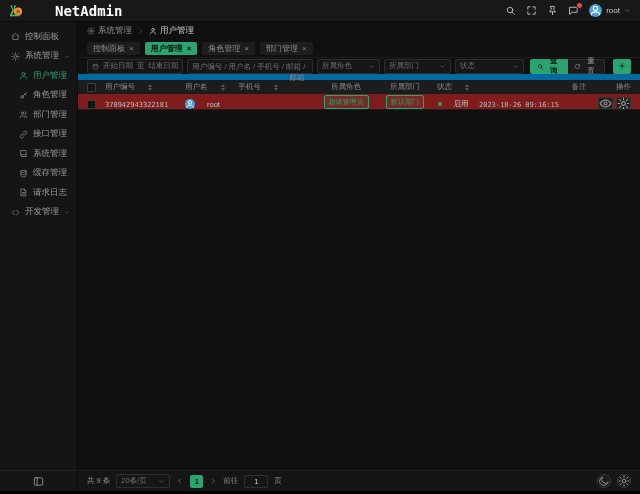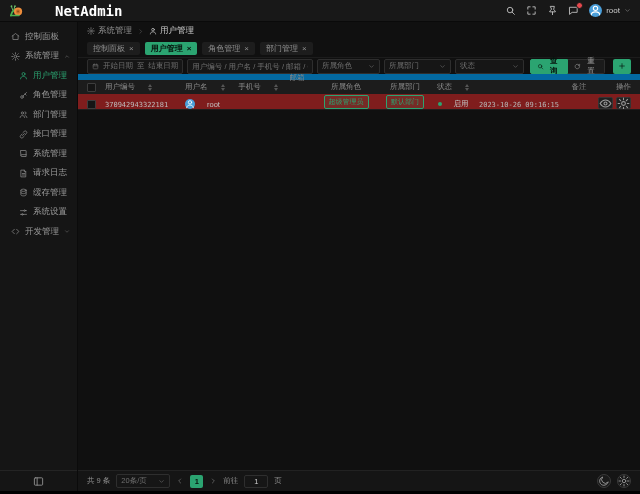--- a/index.html
+++ b/index.html
@@ -278,44 +278,34 @@
               <svg viewBox="0 0 24 24" fill="none" stroke="currentColor" stroke-width="2" stroke-linecap="round" stroke-linejoin="round" style="width:100%;height:100%">
                 <path d="M5 4h13a1 1 0 0 1 1 1v15H7a2 2 0 0 1-2-2z"></path>
                 <path d="M5 17a2 2 0 0 1 2-2h12"></path>
               </svg>
             </span>
           <span>系统管理</span>
         </div>
         <div class="menu-item child">
           <span class="mi-icon">
               <svg viewBox="0 0 24 24" fill="none" stroke="currentColor" stroke-width="2" stroke-linecap="round" stroke-linejoin="round" style="width:100%;height:100%">
+                <ellipse cx="12" cy="6" rx="7" ry="3"></ellipse>
+                <path d="M5 6v12c0 1.7 3.1 3 7 3s7-1.3 7-3V6M5 12c0 1.7 3.1 3 7 3s7-1.3 7-3"></path>
+              </svg>
+            </span>
+          <span>缓存管理</span>
+        </div>
+        <div class="menu-item child">
+          <span class="mi-icon">
+              <svg viewBox="0 0 24 24" fill="none" stroke="currentColor" stroke-width="2" stroke-linecap="round" stroke-linejoin="round" style="width:100%;height:100%">
                 <path d="M6 3h8l4 4v14H6z"></path>
                 <path d="M14 3v4h4M9 12h6M9 16h6"></path>
               </svg>
             </span>
           <span>请求日志</span>
-        </div>
-        <div class="menu-item child">
-          <span class="mi-icon">
-              <svg viewBox="0 0 24 24" fill="none" stroke="currentColor" stroke-width="2" stroke-linecap="round" stroke-linejoin="round" style="width:100%;height:100%">
-                <ellipse cx="12" cy="6" rx="7" ry="3"></ellipse>
-                <path d="M5 6v12c0 1.7 3.1 3 7 3s7-1.3 7-3V6M5 12c0 1.7 3.1 3 7 3s7-1.3 7-3"></path>
-              </svg>
-            </span>
-          <span>缓存管理</span>
-        </div>
-        <div class="menu-item child">
-          <span class="mi-icon">
-              <svg viewBox="0 0 24 24" fill="none" stroke="currentColor" stroke-width="2" stroke-linecap="round" stroke-linejoin="round" style="width:100%;height:100%">
-                <path d="M4 7h9M17 7h3M4 17h3M11 17h9"></path>
-                <circle cx="15" cy="7" r="2"></circle>
-                <circle cx="9" cy="17" r="2"></circle>
-              </svg>
-            </span>
-          <span>系统设置</span>
         </div>
         <div class="menu-item">
           <span class="mi-icon">
               <svg viewBox="0 0 24 24" fill="none" stroke="currentColor" stroke-width="2" stroke-linecap="round" stroke-linejoin="round" style="width:100%;height:100%">
                 <path d="M9 6L3 12l6 6M15 6l6 6-6 6"></path>
               </svg>
             </span>
           <span>开发管理</span>
           <span class="expand">
               <svg viewBox="0 0 24 24" fill="none" stroke="currentColor" stroke-width="2" stroke-linecap="round" stroke-linejoin="round" style="width:100%;height:100%">

